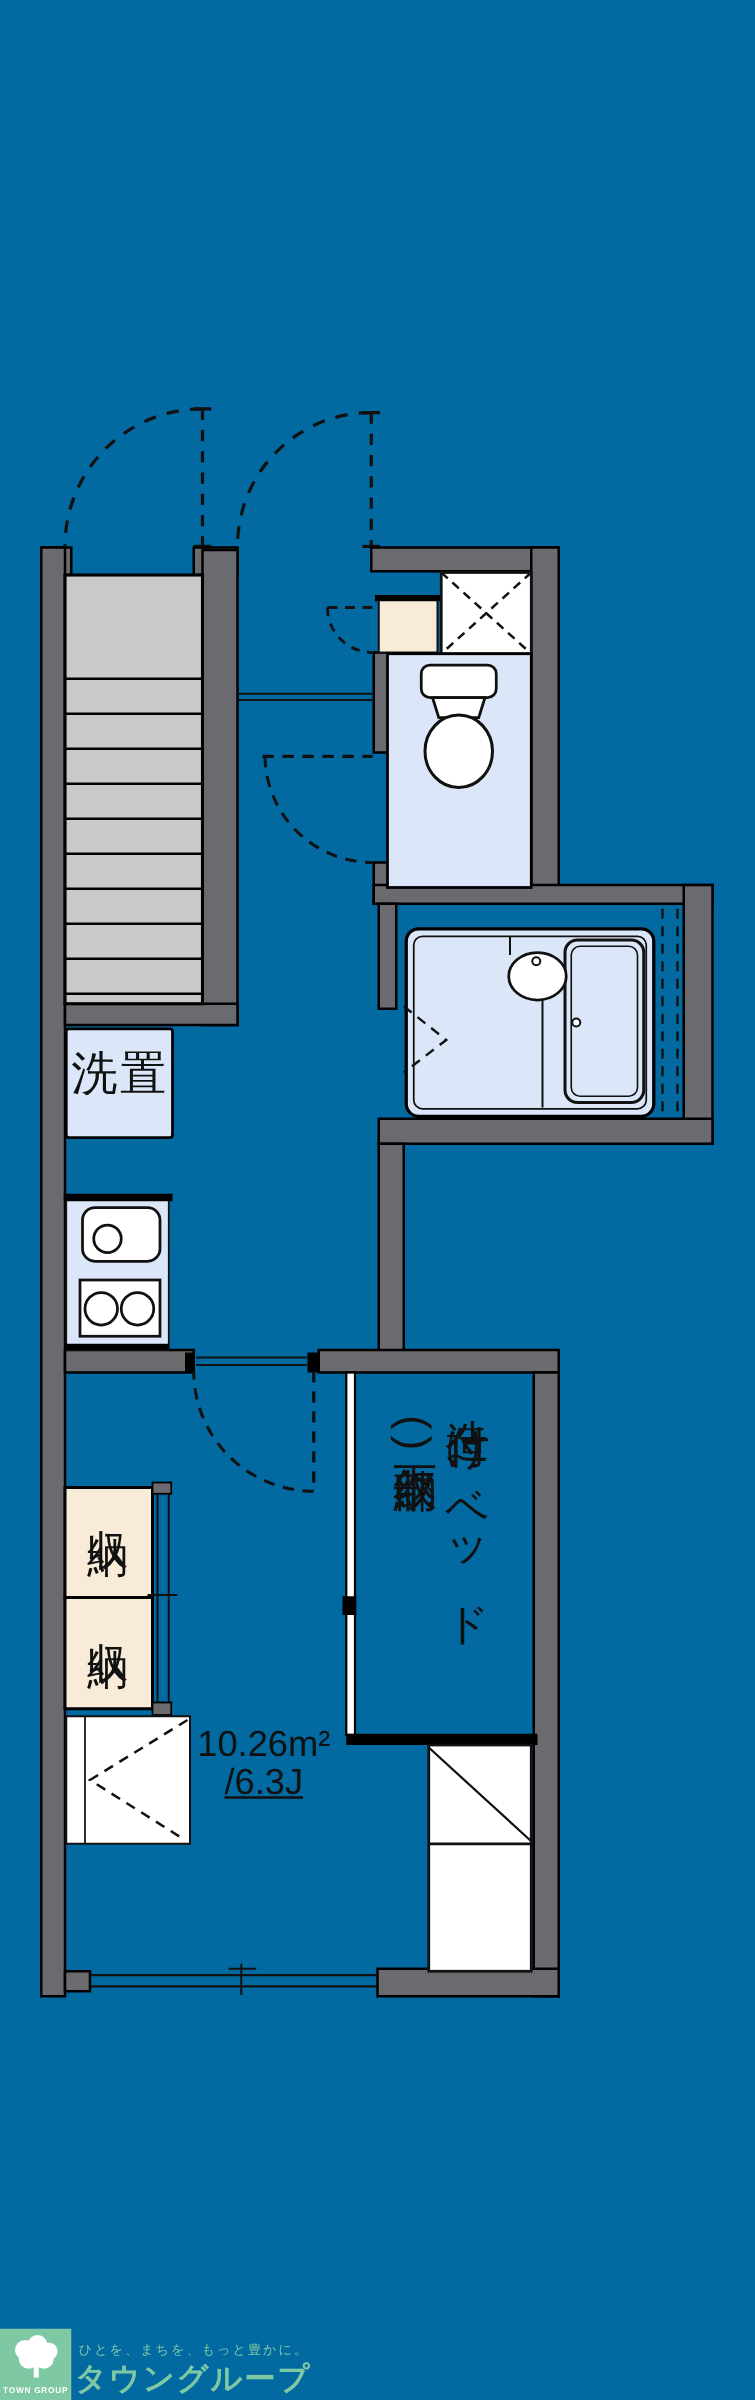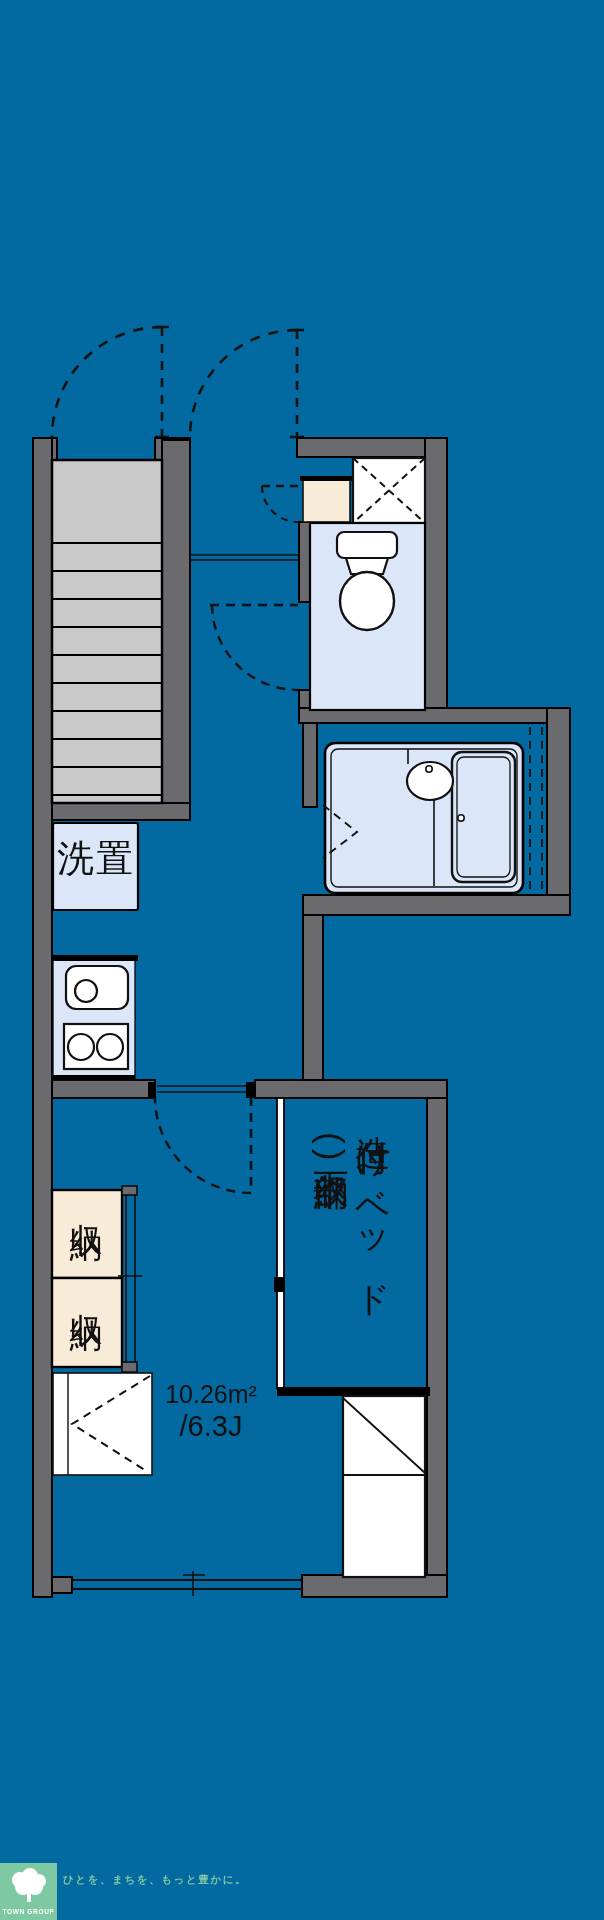--- a/index.html
+++ b/index.html
@@ -5,29 +5,29 @@
   html,body{margin:0;padding:0;background:#fff;}
   .page{position:relative;width:604px;height:1920px;background:#0369a1;overflow:hidden;
         font-family:"Liberation Sans","DejaVu Sans",sans-serif;}
   .plan{position:absolute;left:0;top:0;width:604px;height:1920px;}
   .plan svg{position:absolute;left:0;top:0;}
   .lbl{position:absolute;color:#111;line-height:1;white-space:pre;}
   .lbl.center{text-align:center;}
   .vtext{writing-mode:vertical-rl;text-orientation:mixed;}
   .washer-lbl{left:55px;top:840px;width:82px;font-size:37px;letter-spacing:2px;}
   .room-lbl{left:156px;top:1328px;width:112px;font-size:45px;letter-spacing:3px;}
-  .area-lbl{left:148px;top:1382px;width:126px;font-size:25px;}
-  .tatami-lbl{left:152px;top:1412px;width:118px;font-size:29px;}
+  .area-lbl{left:148px;top:1382px;width:126px;font-size:29px;}
+  .tatami-lbl{left:152px;top:1412px;width:118px;font-size:29px;text-decoration:underline;}
   .bed-col1{left:356px;top:1108px;font-size:35px;letter-spacing:6px;}
   .bed-col2{left:314px;top:1132px;font-size:35px;letter-spacing:1px;}
   .sto1{left:70px;top:1197px;font-size:33px;letter-spacing:7px;}
   .sto2{left:70px;top:1287px;font-size:33px;letter-spacing:7px;}
   .footer-square{position:absolute;left:0;top:1863px;width:57px;height:57px;background:#7ec9a4;}
   .footer-tagline{position:absolute;left:63px;top:1873px;font-size:10.5px;letter-spacing:1.6px;
-                  color:#7ec9a4;font-weight:700;}
+                  color:#7ec9a4;font-weight:400;}
   .footer-brand{position:absolute;left:60px;top:1886px;font-size:25px;letter-spacing:1.5px;
                 color:#7ec9a4;font-weight:600;}
 </style>
 </head>
 <body>
 
 <div class="page">
   <div class="plan">
 
     <svg width="604" height="1920" viewBox="0 0 604 1920" fill="none" stroke-linecap="butt">
@@ -194,13 +194,14 @@
         <circle cx="39" cy="18" r="7"></circle>
         <circle cx="23" cy="24" r="8"></circle>
         <circle cx="35" cy="24" r="8"></circle>
         <rect x="27" y="24" width="4" height="15"></rect>
         <path d="M27,30 L21,26 M31,29 L37,25" stroke="#ffffff" stroke-width="2"></path>
       </g>
       <text x="28.5" y="51" text-anchor="middle" fill="#ffffff" style="font-size:6.6px;font-weight:700;letter-spacing:0.6px;font-family:'Liberation Sans',sans-serif;">TOWN GROUP</text>
     </svg>
   </div>
   <div class="footer-tagline">ひとを、まちを、もっと豊かに。</div>
+  <div class="footer-brand">タウングループ</div>
 </div>
 
 </body></html>

